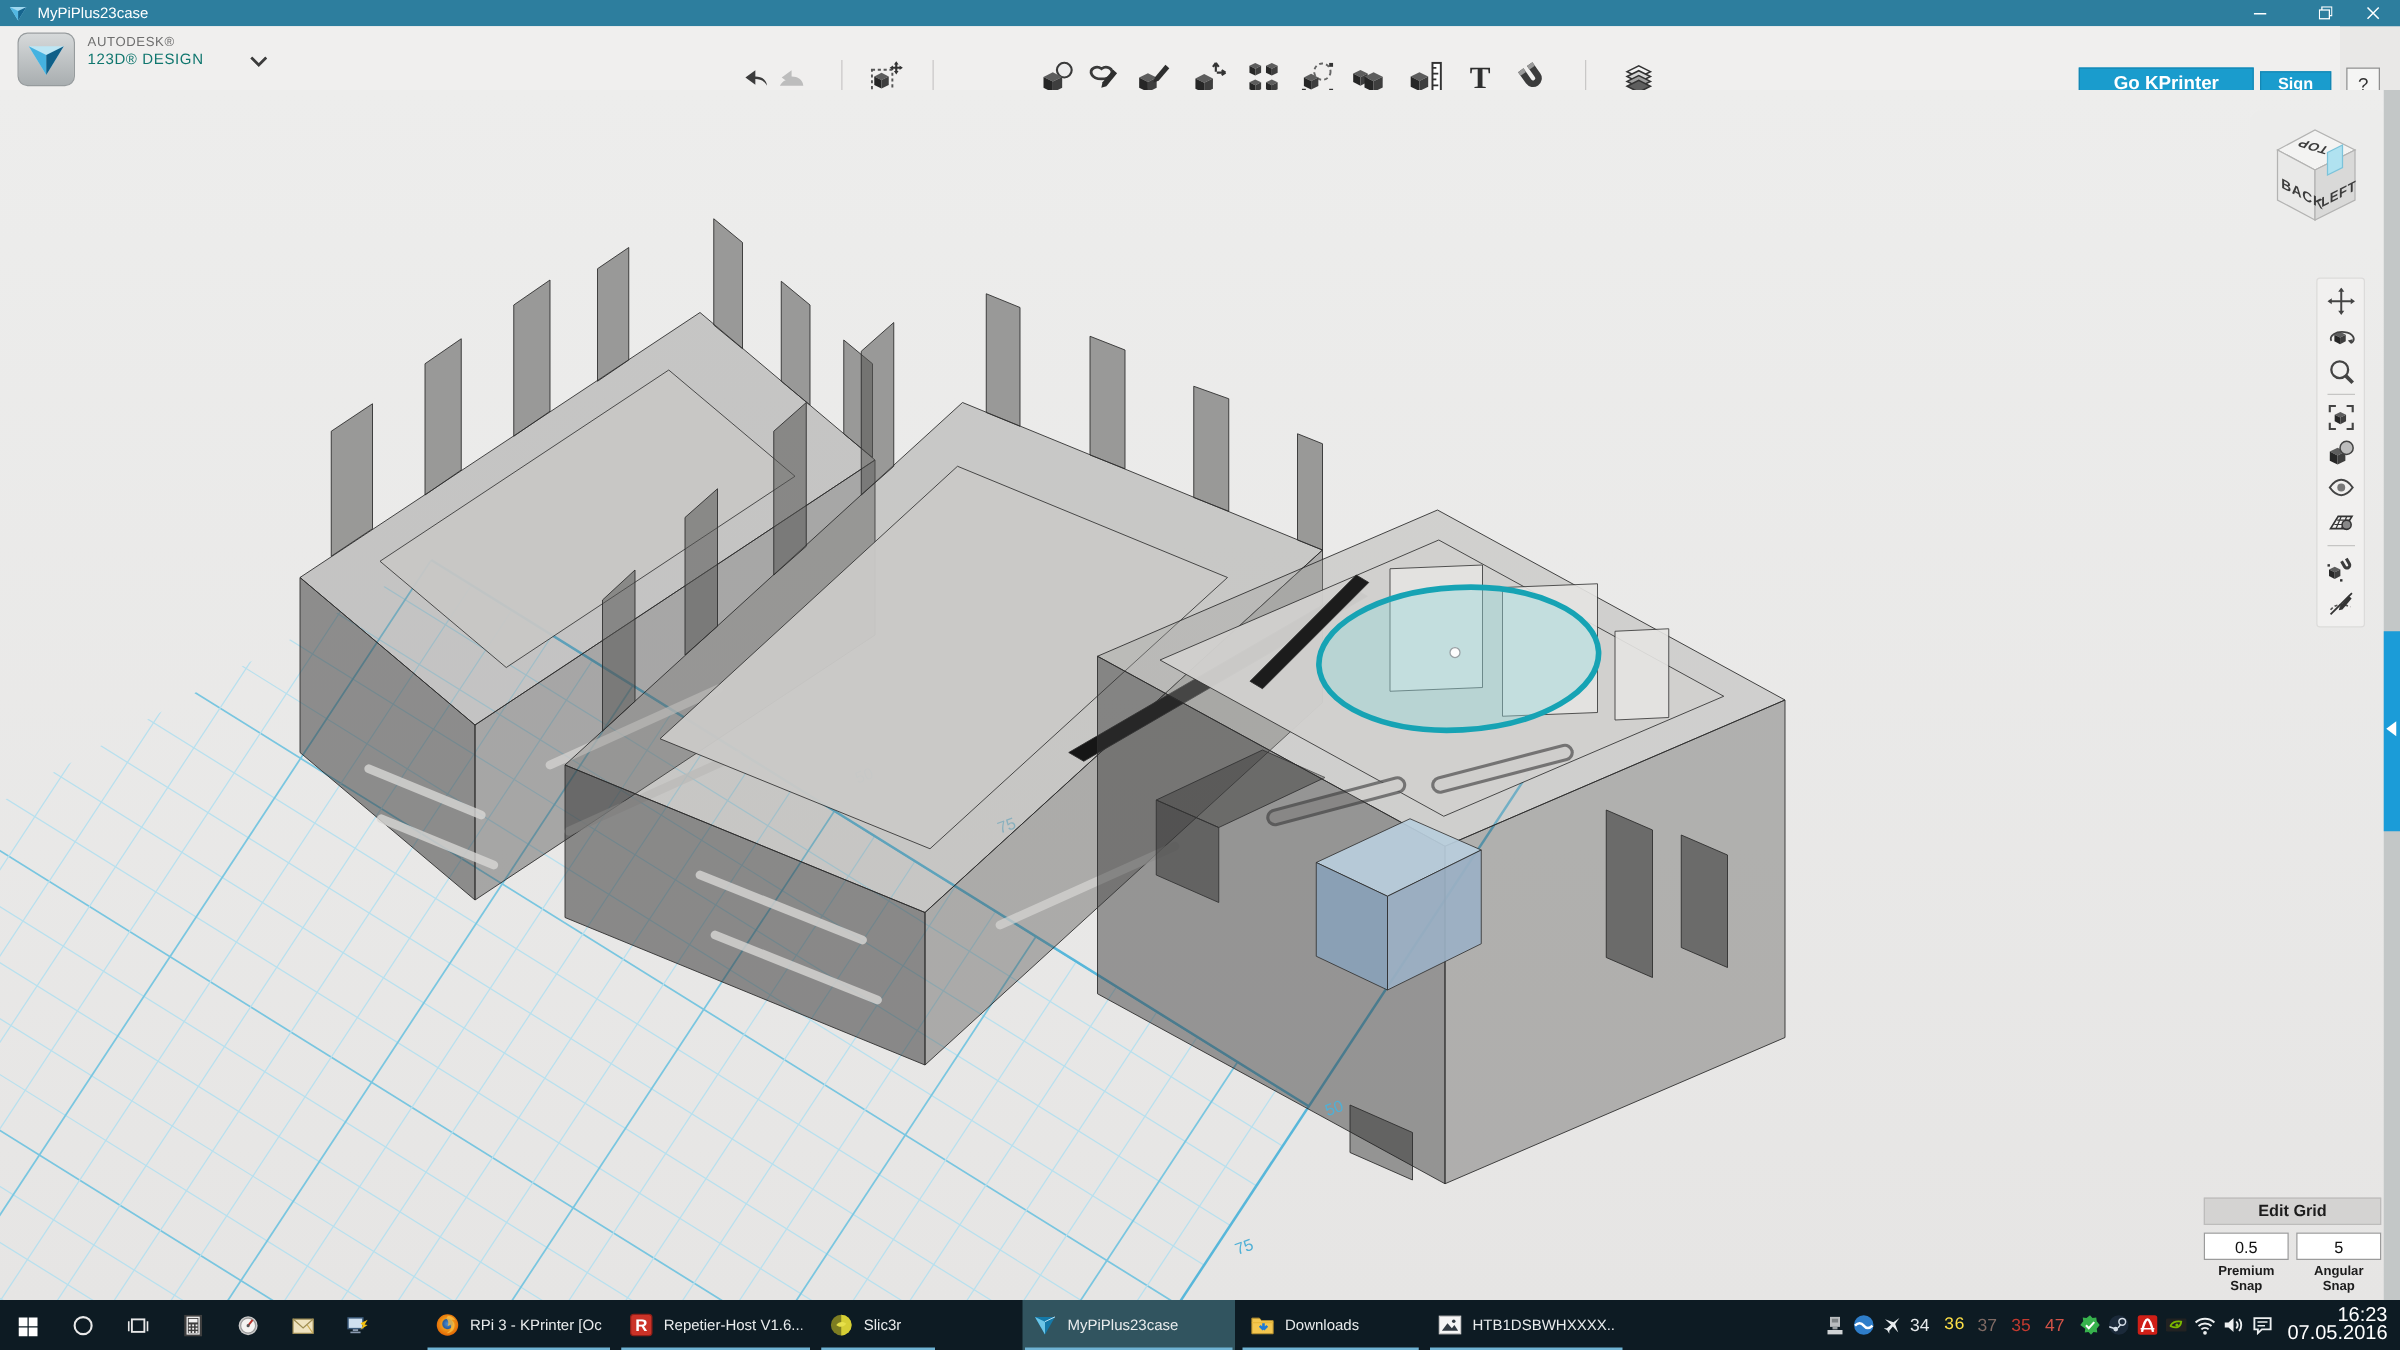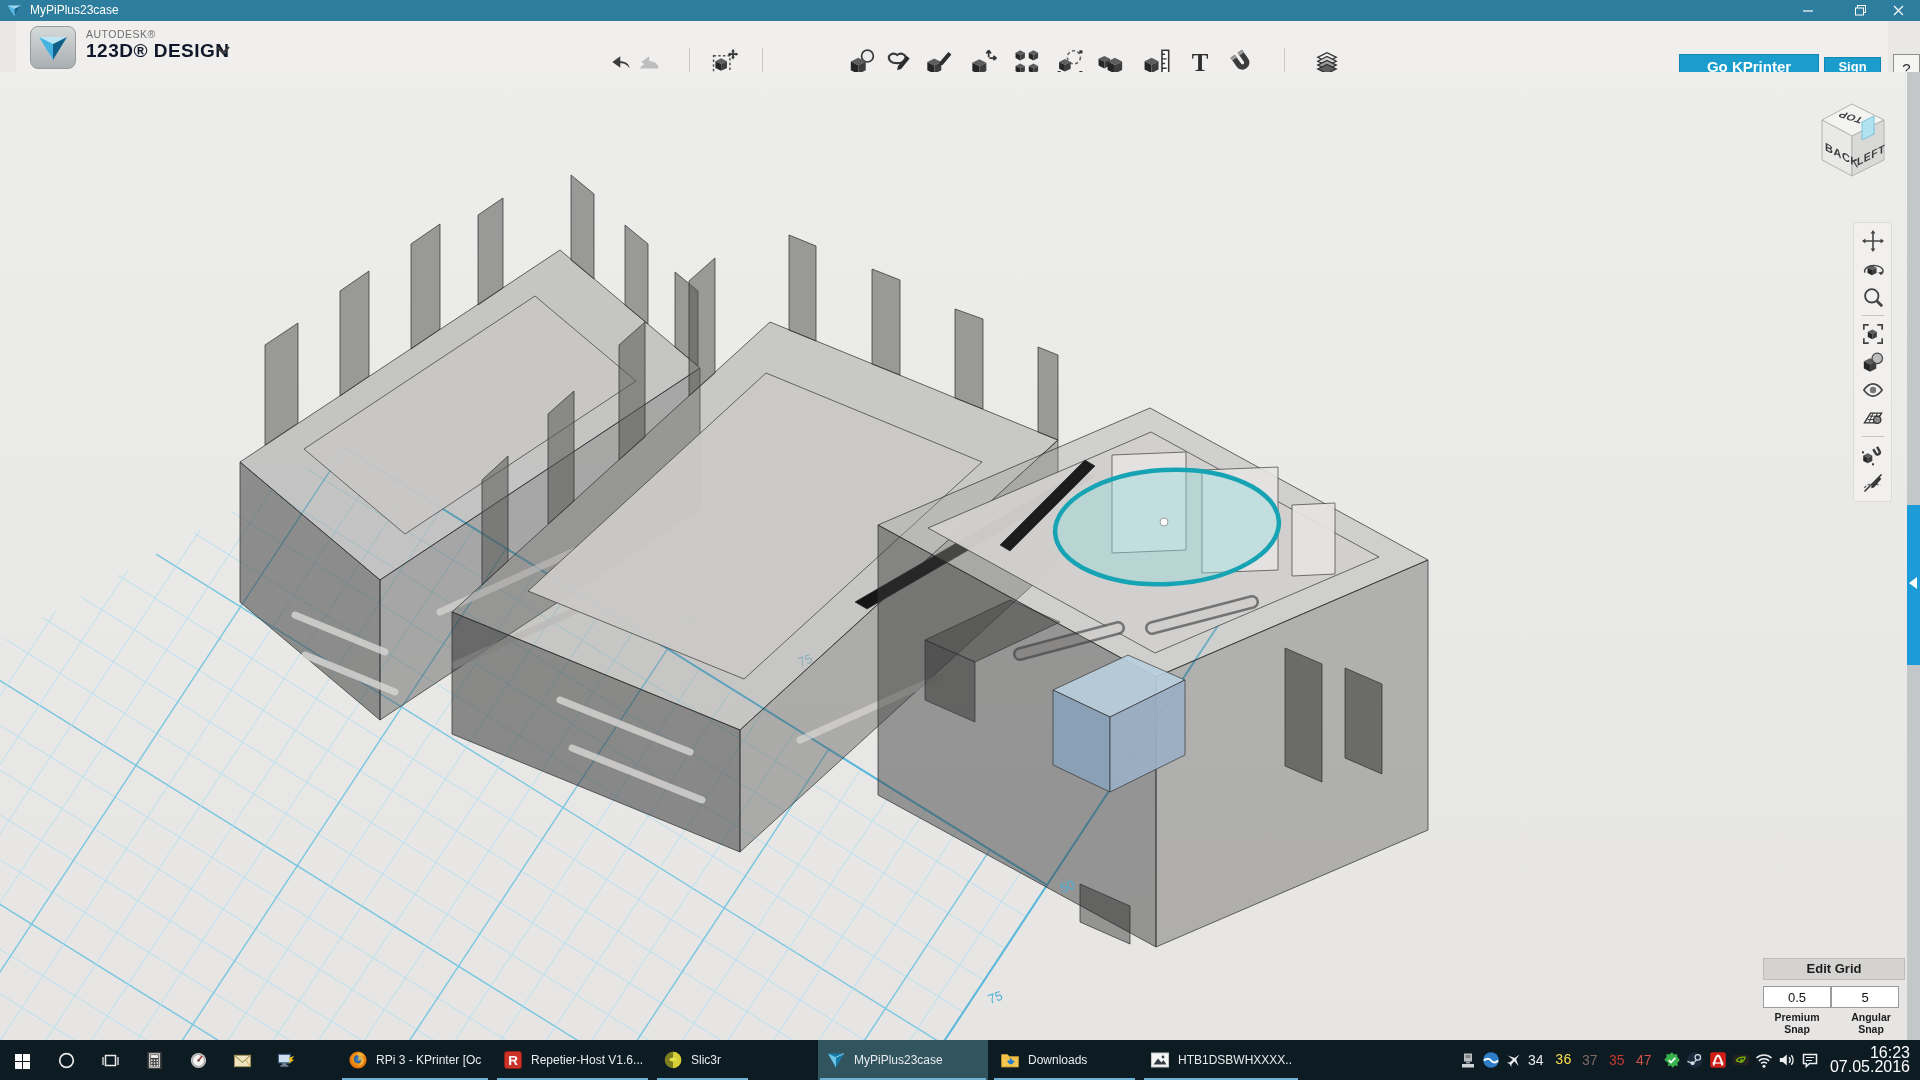--- a/index.html
+++ b/index.html
@@ -5,27 +5,27 @@
   html,body{margin:0;padding:0;background:#000;}
   #screen{position:relative;width:1920px;height:1080px;overflow:hidden;
     font-family:"Liberation Sans",sans-serif;background:#e9e8e7;}
   
   .titlebar{position:absolute;left:0;top:0;width:1920px;height:21px;background:#2d7e9e;}
   .tb-logo{position:absolute;left:7px;top:3px;width:15px;height:15px;}
   .tb-title{position:absolute;left:30px;top:3px;color:#fff;font-size:12px;}
   .wc{position:absolute;top:0;width:44px;height:21px;display:flex;align-items:center;justify-content:center;}
   .wc svg{width:11px;height:11px;}
   
-  .toolbar{position:absolute;left:16px;top:21px;width:1872px;height:51px;background:#f0efee;border-bottom:1px solid #0f172a;}
+  .toolbar{position:absolute;left:0;top:21px;width:1872px;height:51px;background:#f0efee;border-bottom:1px solid #0f172a;}
   .brand-tile{position:absolute;left:14px;top:5px;width:44px;height:41px;border-radius:8px;
      background:linear-gradient(180deg,#d6d9da,#a9aeb0);border:1px solid #969b9d;}
   .brand-tile svg{width:100%;height:100%;}
   .brand-txt{position:absolute;left:70px;top:8px;line-height:1.1;}
   .brand-txt .l1{display:block;font-size:10.5px;color:#6e6e6e;letter-spacing:.5px;}
-  .brand-txt .l2{display:block;font-size:19px;font-weight:bold;color:#0f172a;letter-spacing:.5px;}
+  .brand-txt .l2{display:block;font-size:12px;font-weight:normal;color:#0f766e;letter-spacing:.5px;}
   .menu-chevron{position:absolute;left:200px;top:20px;width:14px;height:9px;}
   .tool{position:absolute;top:26px;width:28px;height:30px;background:none;border:0;padding:1px;cursor:pointer;}
   .tool.w34{width:34px;}
   .tool .ic,{display:block;}
   .ic svg{width:100%;height:100%;display:block;}
   .tool .ic{width:26px;height:26px;margin:0 auto;}
   .dd{position:absolute;bottom:-4px;right:1px;font-size:8px;color:#9a9a9a;}
   .tsep{position:absolute;top:27px;width:1px;height:29px;background:#c9c8c7;}
   .btn-premium{position:absolute;left:1663px;top:33px;width:140px;height:33px;background:#1a9ccd;border:1px solid #1487b4;
      color:#fff;text-align:center;cursor:pointer;padding:2px 0;}
@@ -54,21 +54,21 @@
   .nav-btn{width:30px;height:28px;border:0;background:none;padding:3px;cursor:pointer;}
   .nav-sep{width:22px;height:1px;background:#c6c5c4;margin:4px 0;}
   
   .edge-strip{position:absolute;left:1907px;top:0px;width:13px;height:968px;background:#c3c7c7;}
   .flyout-tab{position:absolute;left:1907px;top:433px;width:13px;height:160px;background:#1b9cd8;cursor:pointer;}
   .flyout-tab svg{position:absolute;left:1px;top:70px;width:11px;height:16px;}
   
   .editgrid{position:absolute;left:1763px;top:886px;width:142px;}
   .eg-title{height:20px;background:#d4d3d2;border:1px solid #bdbcbb;font-size:13px;font-weight:bold;color:#1c1c1c;
      text-align:center;line-height:20px;cursor:pointer;}
-  .eg-row{display:flex;margin-top:6px;}
+  .eg-row{display:flex;justify-content:space-between;margin-top:6px;}
   .eg-input{width:62px;height:18px;border:1px solid #9b9b9b;text-align:center;font-size:13px;
      font-family:"Liberation Sans",sans-serif;background:#fff;color:#111;}
   .eg-labels{display:flex;justify-content:space-between;margin-top:3px;}
   .eg-labels span{font-size:10.5px;font-weight:bold;color:#1c1c1c;width:68px;text-align:center;}
   
   .taskbar{position:absolute;left:0;top:1040px;width:1920px;height:40px;background:#0d1b23;}
   .tk-ic{position:absolute;top:0;width:40px;height:40px;display:flex;align-items:center;justify-content:center;
      background:none;border:0;cursor:pointer;}
   .tk-ic .ic{width:19px;height:19px;}
   .tk-app{position:absolute;top:0;height:40px;display:flex;align-items:center;gap:8px;background:none;border:0;

